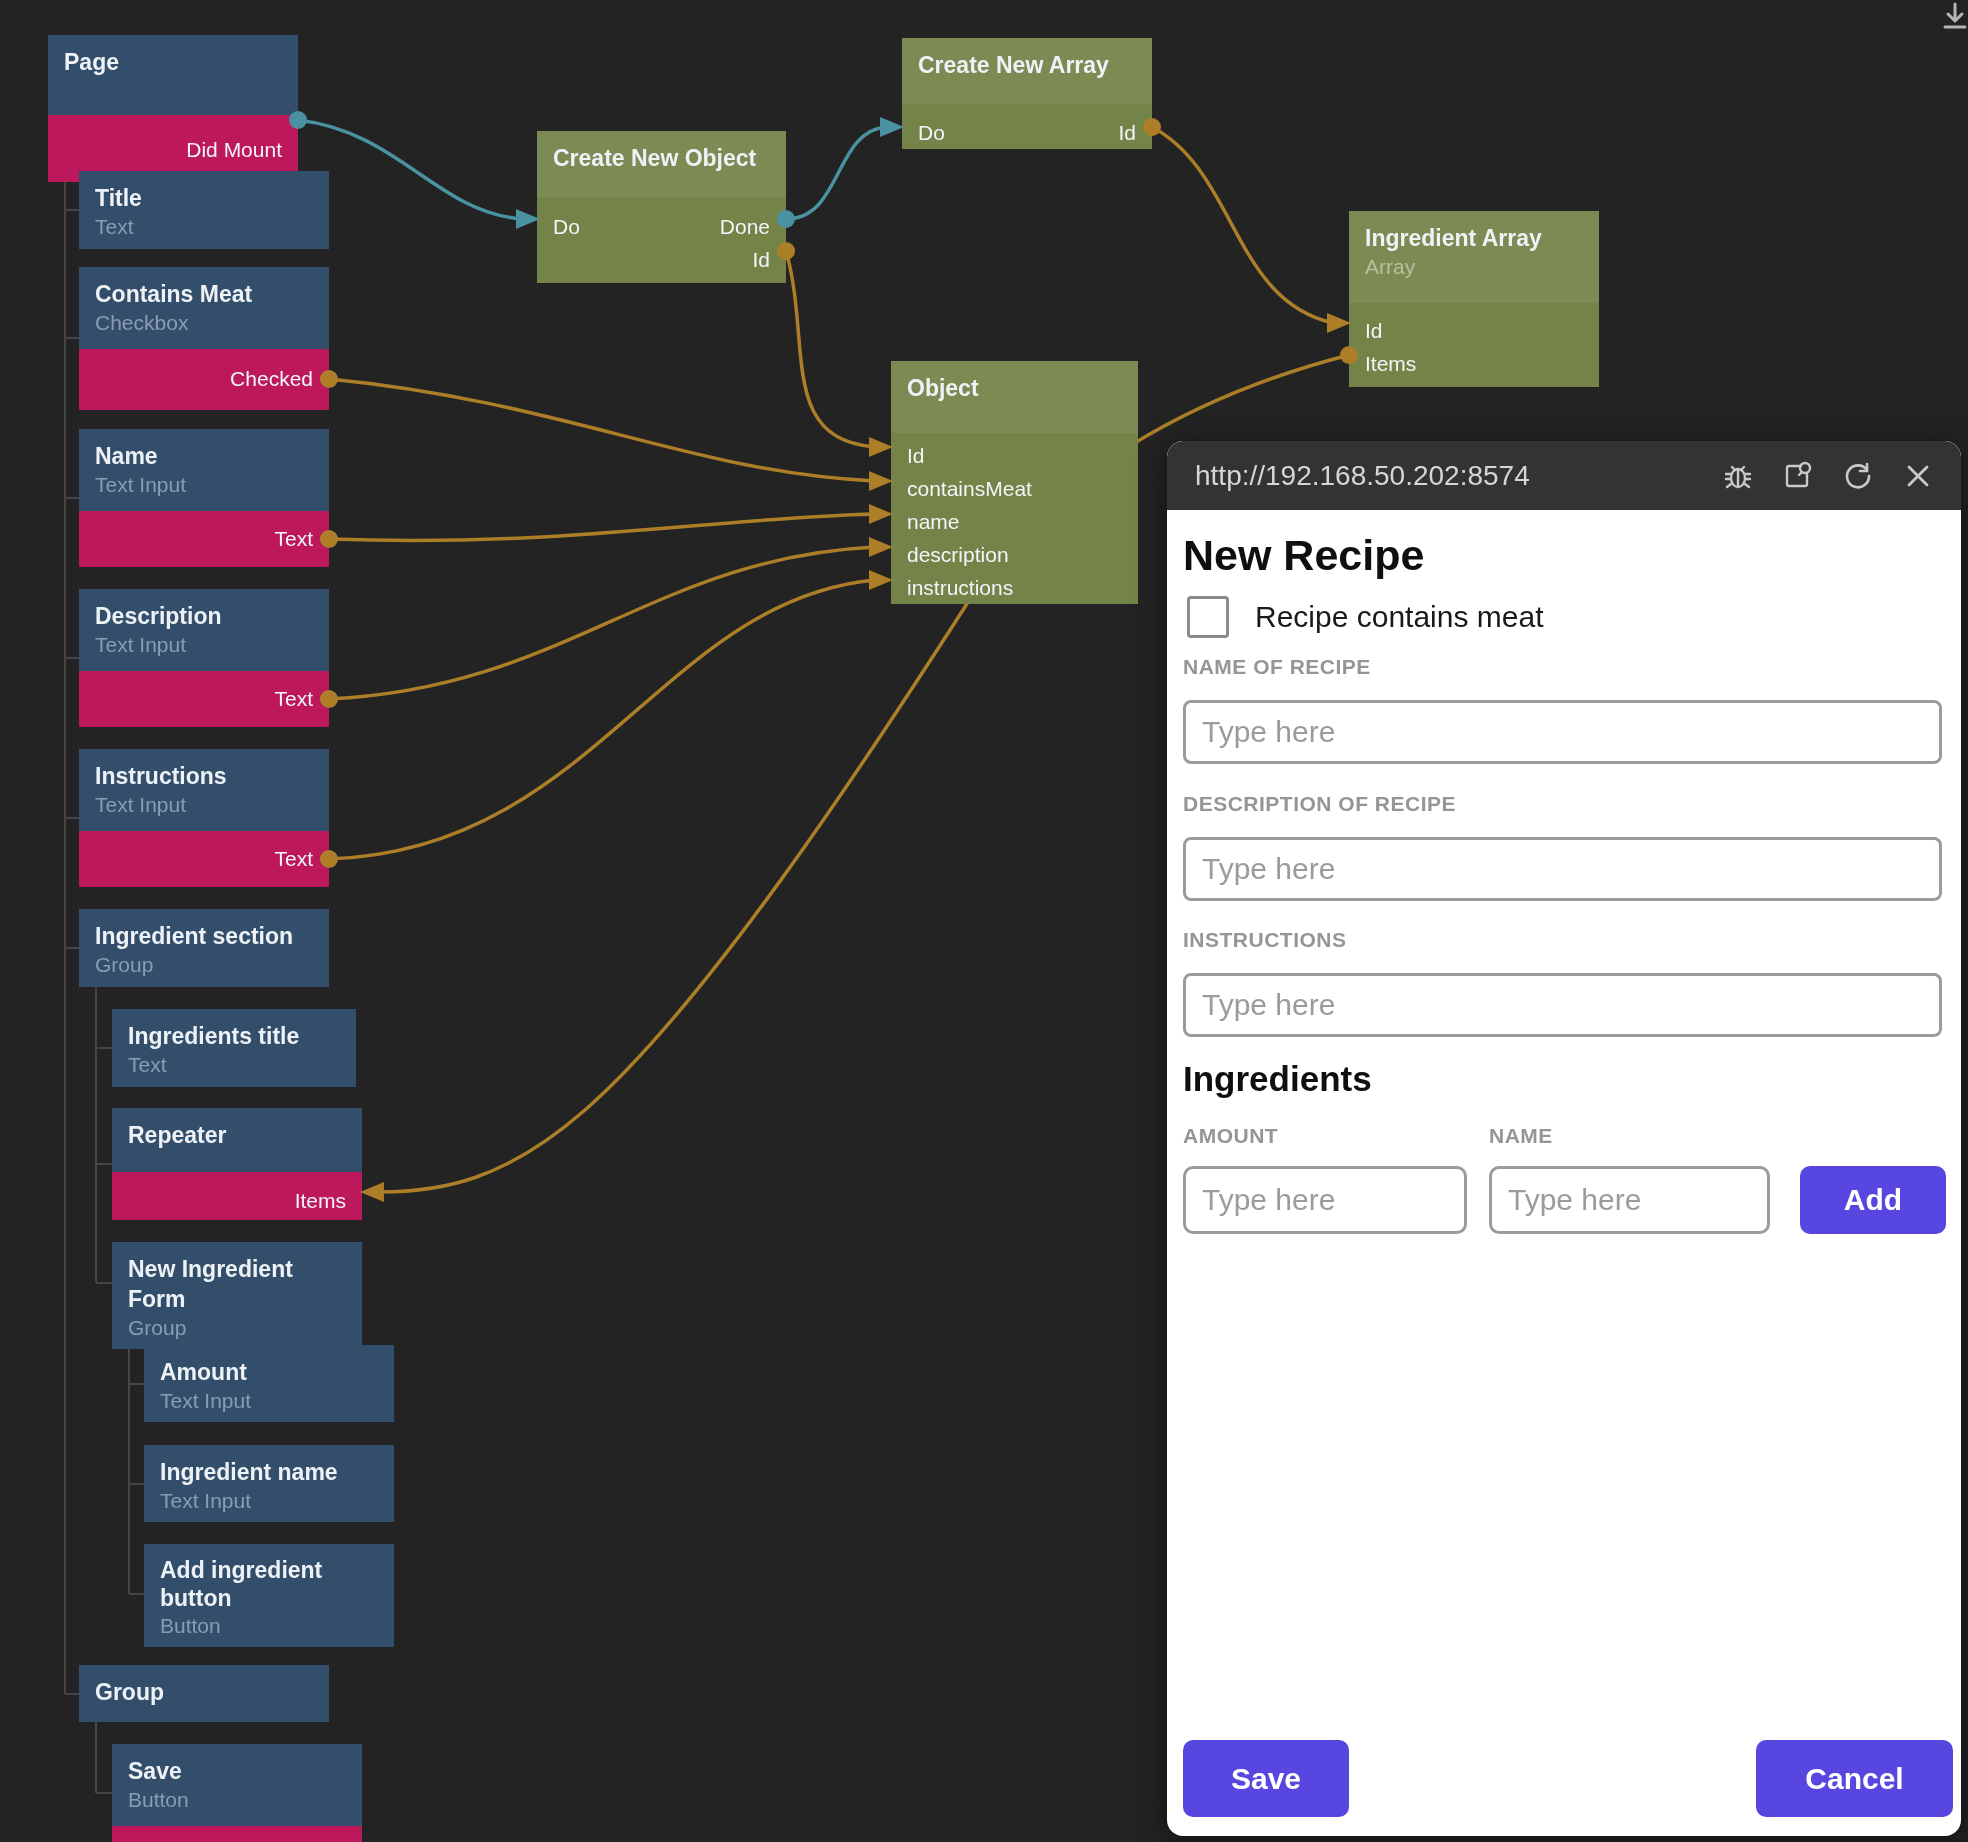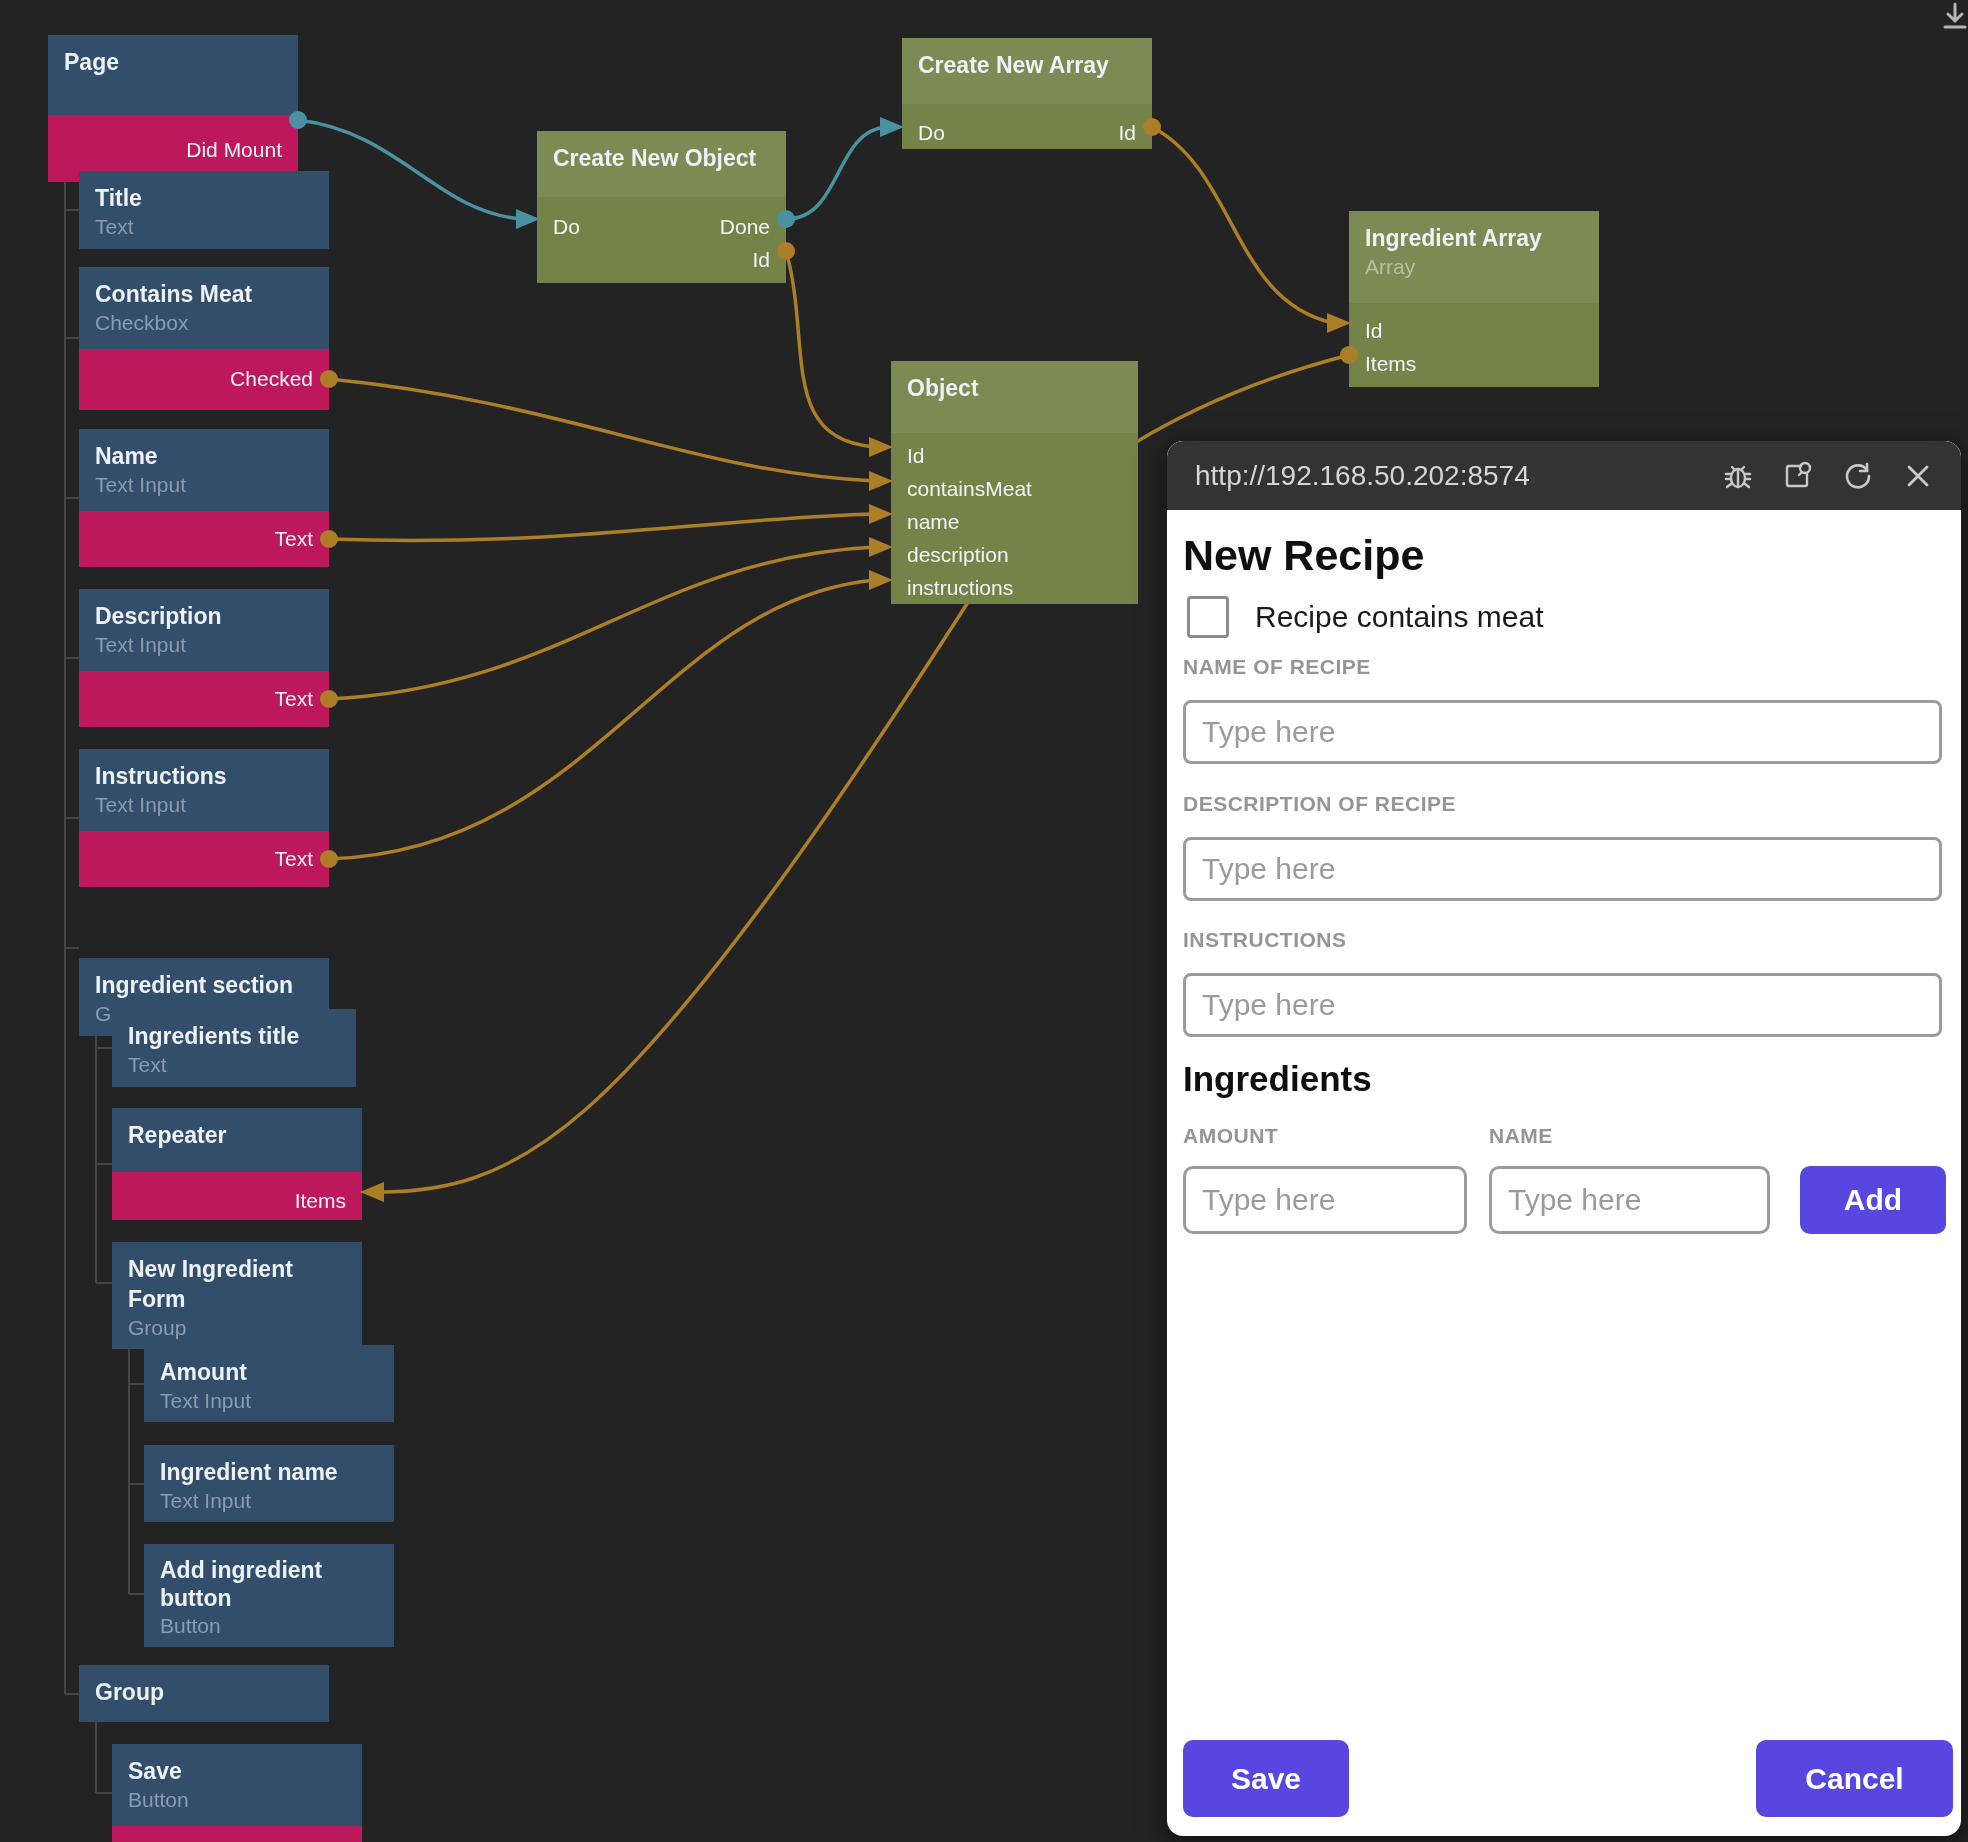--- a/index.html
+++ b/index.html
@@ -128,21 +128,21 @@
   <div class="node blue" style="left:79px;top:749px;width:250px;height:138px">
     <div class="head" style="height:62px">
         <div class="title">Instructions</div>
       <div class="sub">Text Input</div>
       </div>
     <div class="body">
         <div class="prow right" style="margin-top:11px">Text</div>
       </div>
   </div>
 
-  <div class="node blue" style="left:79px;top:958px;width:250px;height:78px">
+  <div class="node blue" style="left:79px;top:909px;width:250px;height:78px">
     <div class="head">
         <div class="title">Ingredient section</div>
       <div class="sub">Group</div>
       </div>
   </div>
 
   <div class="node blue" style="left:112px;top:1009px;width:244px;height:78px">
     <div class="head">
         <div class="title">Ingredients title</div>
       <div class="sub">Text</div>

